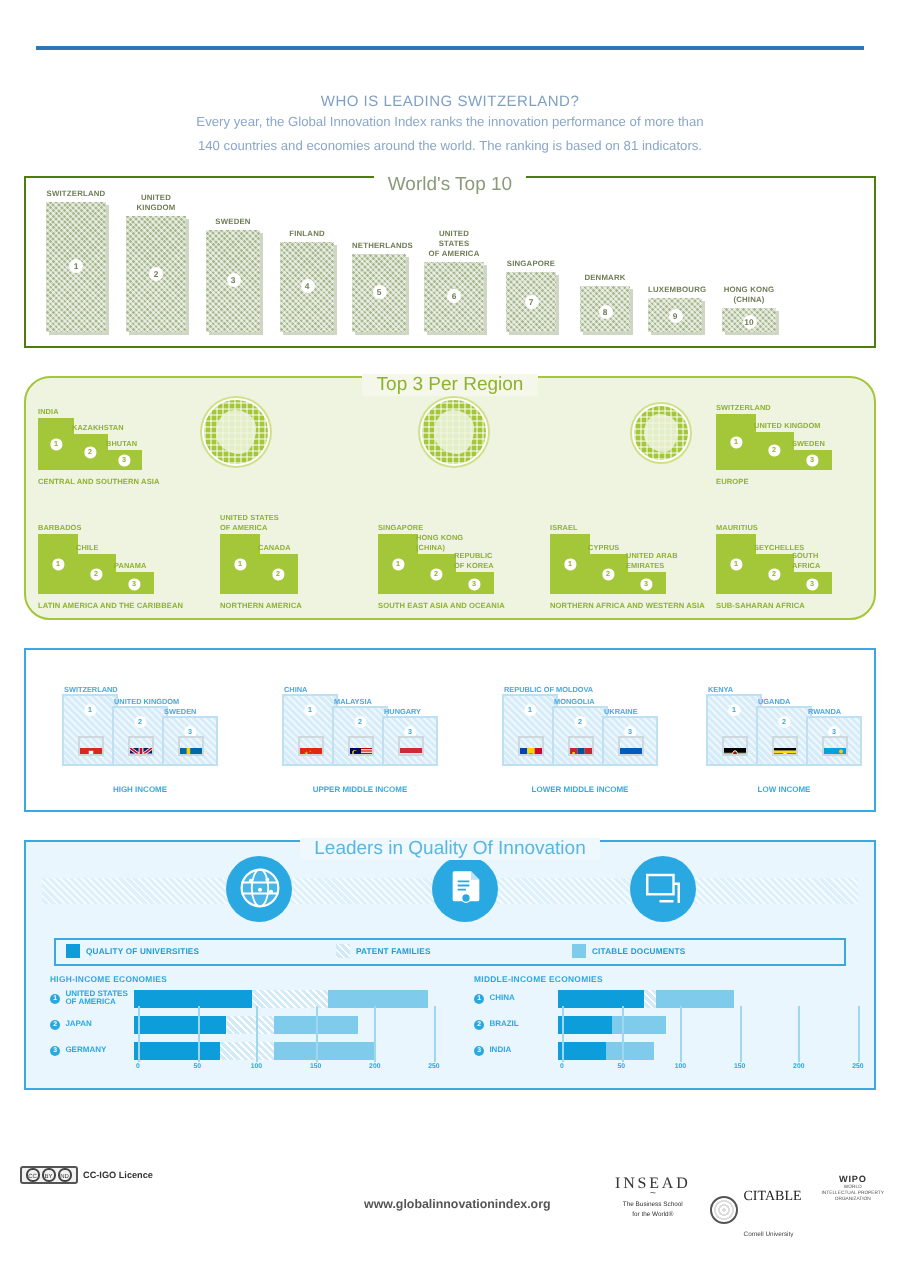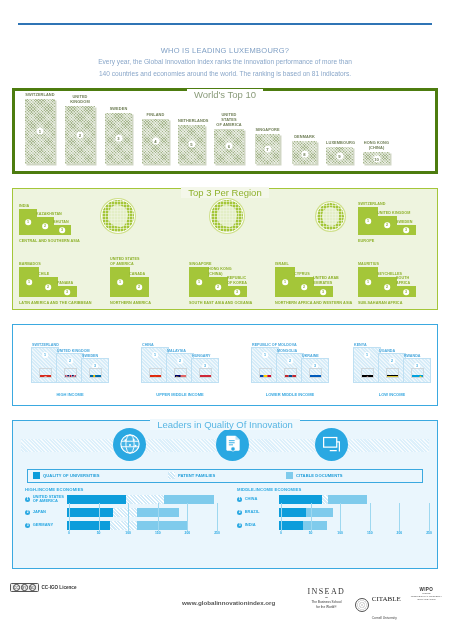--- a/index.html
+++ b/index.html
@@ -22,21 +22,21 @@
 
   .intro{text-align:center;margin-top:13px;color:#7f9fc4;}
   .intro-head{font-size:7.5px;letter-spacing:.25px;color:#7f9fc4;}
   .intro-body{font-size:6.6px;line-height:1.55;color:#8aa7c9;margin-top:2px;}
 
   
   .panel{position:relative;margin:0 12px;box-sizing:border-box;}
   .titlewrap{position:absolute;top:-7px;left:0;right:0;text-align:center;z-index:3;}
   .titlewrap span{background:#fff;padding:0 7px;font-size:9.5px;}
 
-  .panel-green{border:3px solid #4d7c0f;}
+  .panel-green{border:1px solid #4d7c0f;}
   .panel-green .titlewrap span{color:#8a9b7a;}
   .panel-lime{border:1px solid #a4c639;background:#eef4df;}
   .panel-lime .titlewrap span{color:#8fb22e;background:#f4f7ea;}
   .panel-blue{border:1px solid #3ba9e0;}
   .panel-blue .titlewrap span{color:#59b6e3;}
   .panel-blue2{border:1px solid #3ba9e0;background:#eaf6fd;}
   .panel-blue2 .titlewrap span{color:#59b6e3;background:#eff8fd;}
 
   
   #world-panel{height:86px;margin-top:9px;}
@@ -58,21 +58,21 @@
   }
   .b10 .rank{
     position:absolute;left:50%;top:50%;transform:translate(-50%,-50%);
     width:7px;height:7px;border-radius:50%;background:#fff;
     color:#6e7d55;font-size:4.2px;font-weight:bold;
     display:flex;align-items:center;justify-content:center;
   }
   
 
   
-  #region-panel{height:122px;margin-top:14px;}
+  #region-panel{height:122px;margin-top:14px;border-radius:13px;}
   .regions{position:absolute;inset:0;}
   .globe{
     position:absolute;border-radius:50%;
     background:
       repeating-linear-gradient(0deg, rgba(255,255,255,.5) 0 1px, rgba(0,0,0,0) 1px 3px),
       repeating-linear-gradient(90deg, rgba(255,255,255,.5) 0 1px, rgba(0,0,0,0) 1px 3px),
       #a4c639;
     border:1.2px solid #fff;
     box-shadow:0 0 0 1px #cfe08a;
   }
@@ -120,21 +120,21 @@
     color:#3ba9e0;font-size:3.6px;font-weight:bold;
     display:flex;align-items:center;justify-content:center;
   }
   .flag{width:11px;height:7.5px;margin-bottom:4px;position:relative;overflow:hidden;border:.3px solid #cfd8dd;}
   .icap{
     position:absolute;bottom:-10px;left:0;width:100%;text-align:center;
     font-size:4px;font-weight:bold;color:#3ba9e0;white-space:nowrap;
   }
 
   
-  #quality-panel{height:149px;margin-top:14px;}
+  #quality-panel{height:125px;margin-top:14px;}
   .qicons{position:absolute;top:7px;left:0;right:0;height:36px;}
   .qicon{
     position:absolute;width:33px;height:33px;border-radius:50%;
     background:#2aa8e2;display:flex;align-items:center;justify-content:center;
   }
   .qband{
     position:absolute;top:18px;left:8px;right:8px;height:13px;
     background:
       repeating-linear-gradient(45deg, rgba(255,255,255,.75) 0 1px, rgba(0,0,0,0) 1px 2.5px),
       #ddf0fb;
@@ -200,21 +200,21 @@
 </head>
 <body>
 
 <div class="page">
 
   <div class="header">
     <div class="title-rule"></div>
   </div>
 
   <div class="intro">
-    <div class="intro-head">WHO IS LEADING LUXEMBOURG?</div>
+    <div class="intro-head">WHO IS LEADING SWITZERLAND?</div>
     <div class="intro-body">Every year, the Global Innovation Index ranks the innovation performance of more than</div>
     <div class="intro-body">140 countries and economies around the world. The ranking is based on 81 indicators.</div>
   </div>
 
   <div class="panel panel-green" id="world-panel">
     <div class="titlewrap">
       <span>World's Top 10</span>
     </div>
     <div class="bars10" id="bars10">
         <div class="b10" style="left: 2px; width: 30px; height: 65px;">

